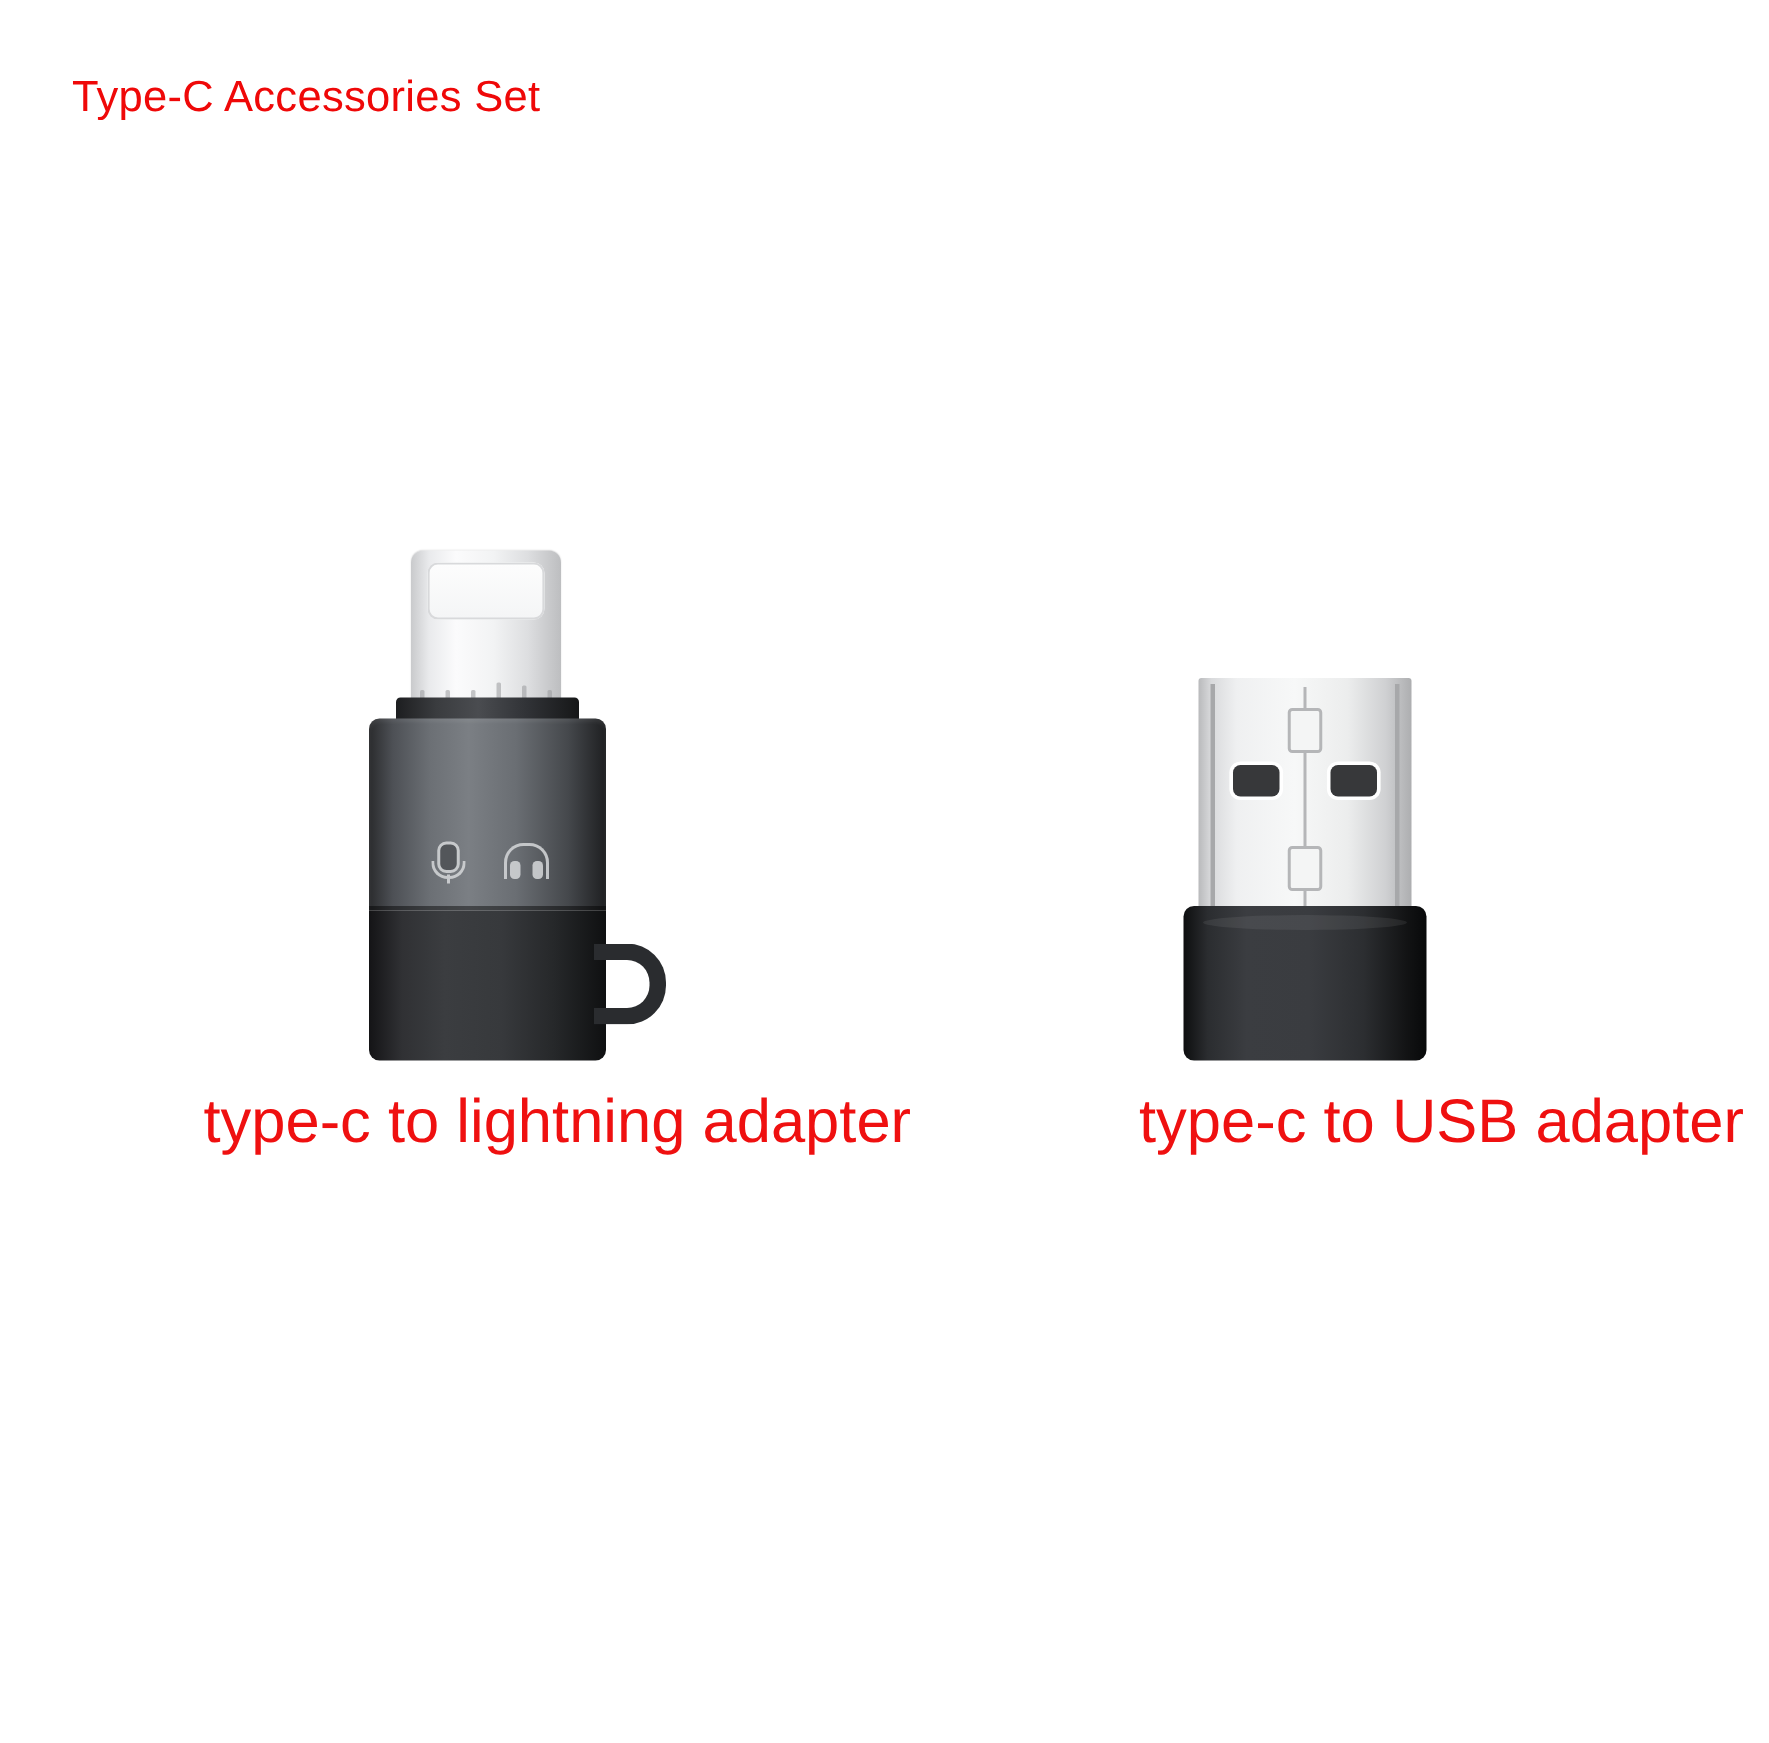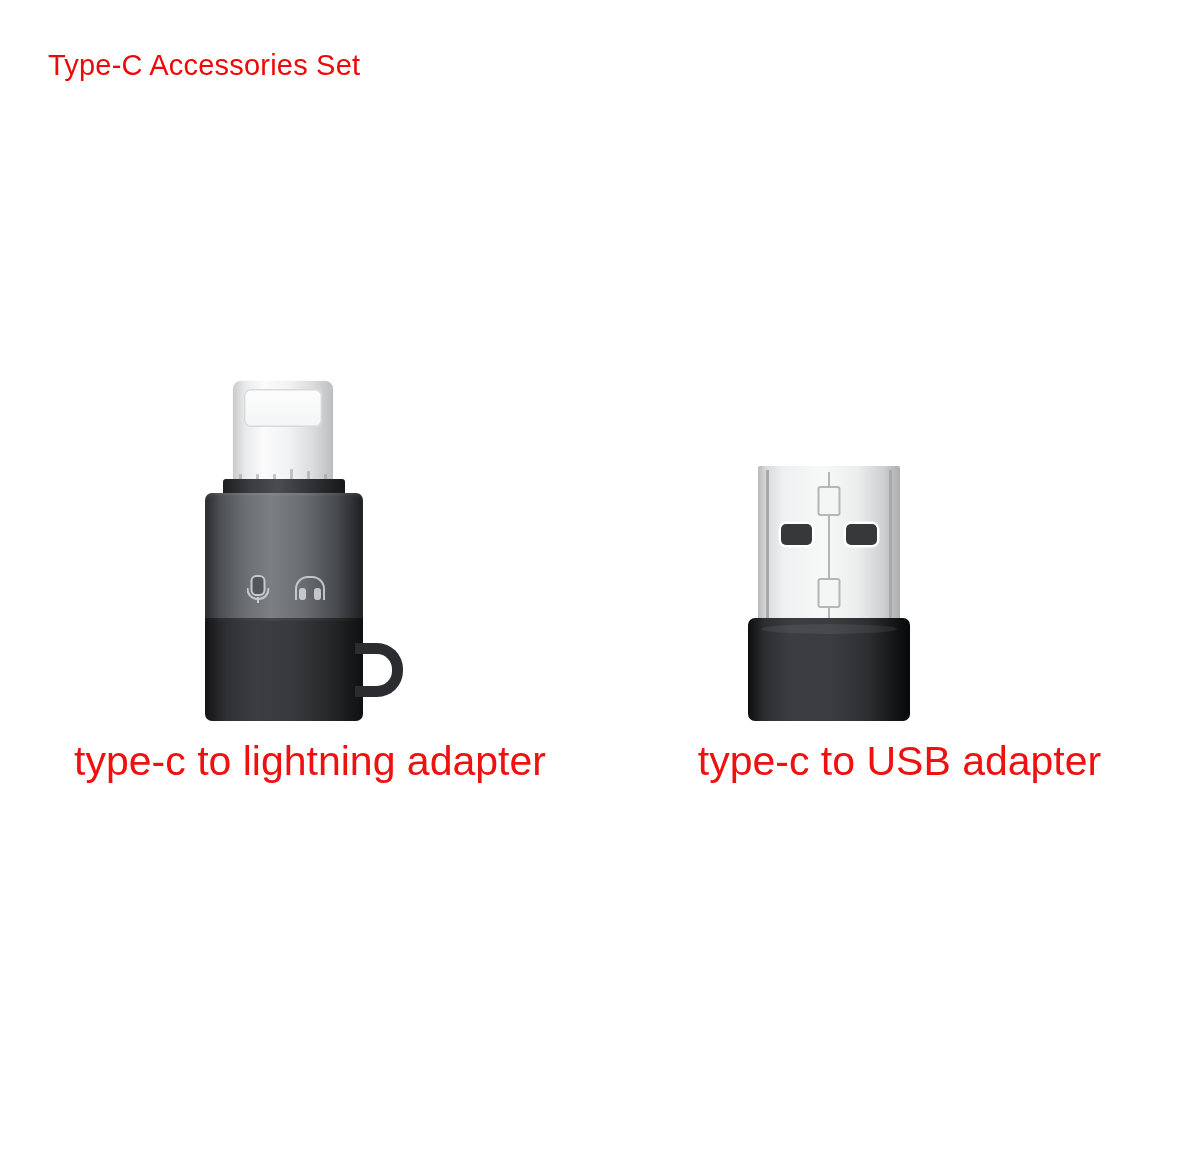--- a/index.html
+++ b/index.html
@@ -33,22 +33,23 @@
   
   .products {
     position: absolute;
     left: 0;
     top: 355px;
     width: 1179px;
     height: 480px;
   }
   .product {
     position: absolute;
-    top: 16px;
+    top: 2px;
     height: 480px;
+    padding-left: 41px;
   }
   .product-a { left: 0px;   width: 620px; }
   .product-b { left: 620px; width: 559px; }
 
   .product-stage {
     position: relative;
     width: 100%;
     height: 365px;
   }
 

